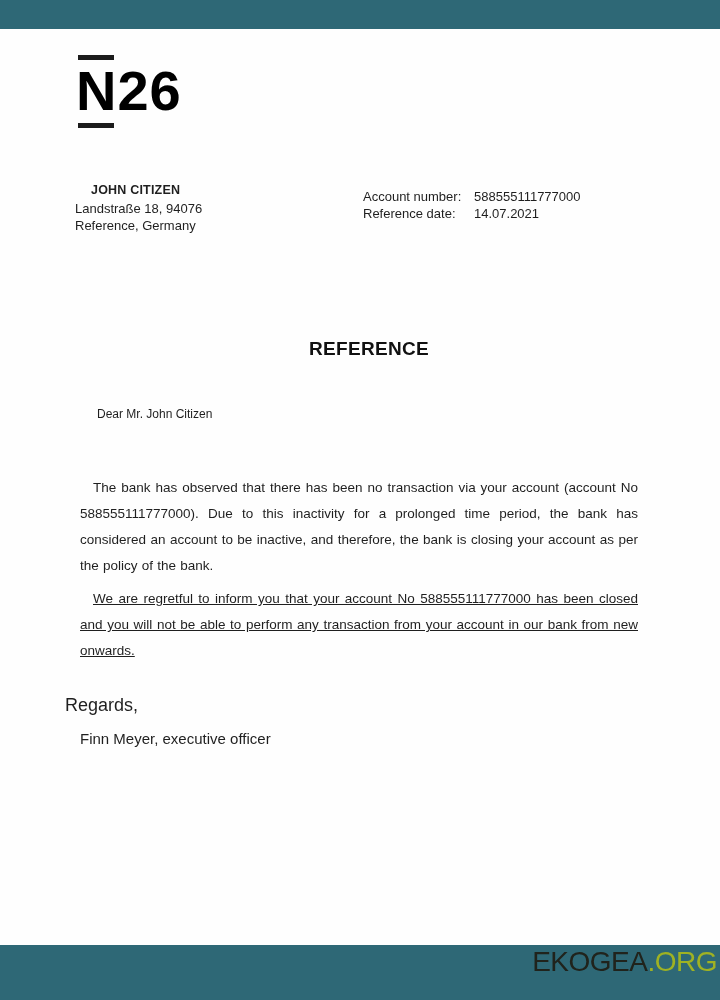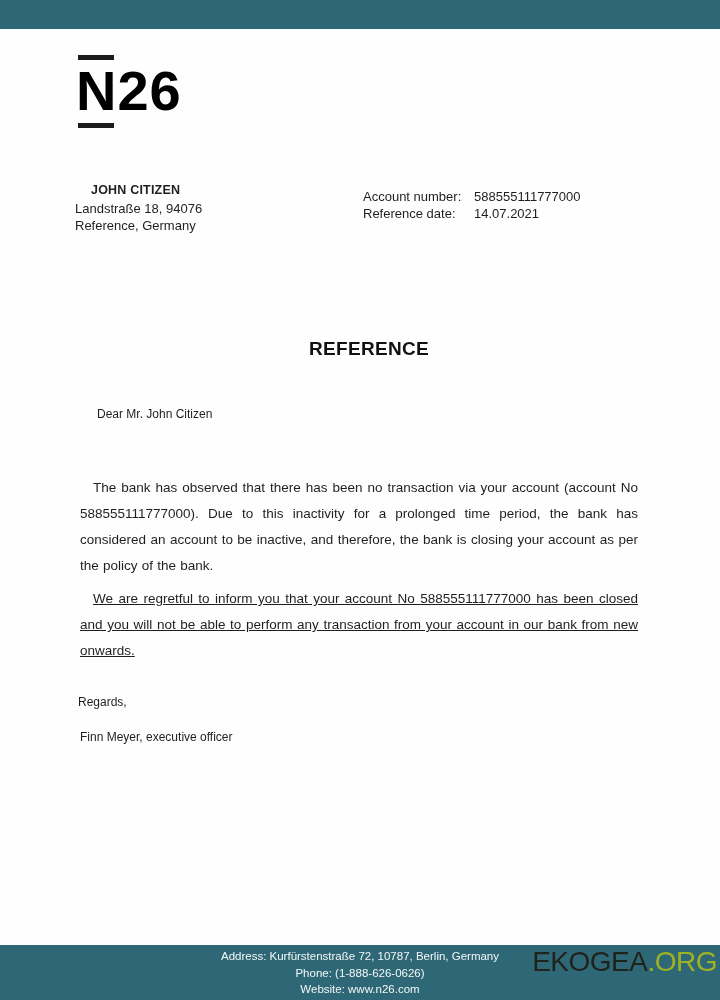--- a/index.html
+++ b/index.html
@@ -28,22 +28,22 @@
   .meta-value{white-space:nowrap;}
 
   
   .heading{position:absolute;top:329px;left:0;width:720px;margin:9px;text-align:center;
            font-size:19px;font-weight:700;letter-spacing:0.3px;color:#111;}
   .salutation{position:absolute;left:84px;top:407px;font-size:12px;text-indent:13px;}
   .para{position:absolute;left:80px;width:558px;margin:0;font-size:13.5px;line-height:26px;
         text-align:justify;text-indent:13px;word-spacing:0.5px;}
   .p1{top:455px;margin-top:20px;}
   .p2{top:586px;text-decoration:underline;}
-  .closing{position:absolute;left:78px;top:695px;font-size:12px;}
-  .signature{position:absolute;left:80px;top:730px;font-size:12px;text-align:center;}
+  .closing{position:absolute;left:65px;top:695px;font-size:18px;}
+  .signature{position:absolute;left:80px;top:730px;font-size:15px;text-align:center;}
 
   
   .footer-lines{position:absolute;top:3px;left:0;width:100%;text-align:center;
                 font-size:11.5px;line-height:16.5px;color:#f3f7f8;}
   .watermark{position:absolute;top:2px;right:3px;font-size:28px;line-height:30px;
              letter-spacing:-0.5px;color:#20231c;white-space:nowrap;}
   .wm-tld{color:#9fb223;}
 </style>
 </head>
 <body>
@@ -77,21 +77,16 @@
 
 <div class="salutation">Dear Mr. John Citizen</div>
 
 <p class="para p1">The bank has observed that there has been no transaction via your account (account No 588555111777000). Due to this inactivity for a prolonged time period, the bank has considered an account to be inactive, and therefore, the bank is closing your account as per the policy of the bank.</p>
 <p class="para p2">We are regretful to inform you that your account No 588555111777000 has been closed and you will not be able to perform any transaction from your account in our bank from new onwards.</p>
 
 <div class="closing">Regards,</div>
 <div class="signature">Finn Meyer, executive officer</div>
 
 <div class="footer-band" style="background: rgb(46, 104, 118);">
-  <div class="footer-lines">
-    <div>Address: Kurfürstenstraße 72, 10787, Berlin, Germany</div>
-    <div>Phone: (1-888-626-0626)</div>
-    <div>Website: www.n26.com</div>
-  </div>
   <div class="watermark">
     <span class="wm-name">EKOGEA</span><span class="wm-tld">.ORG</span>
   </div>
 </div>
 
 </body></html>

